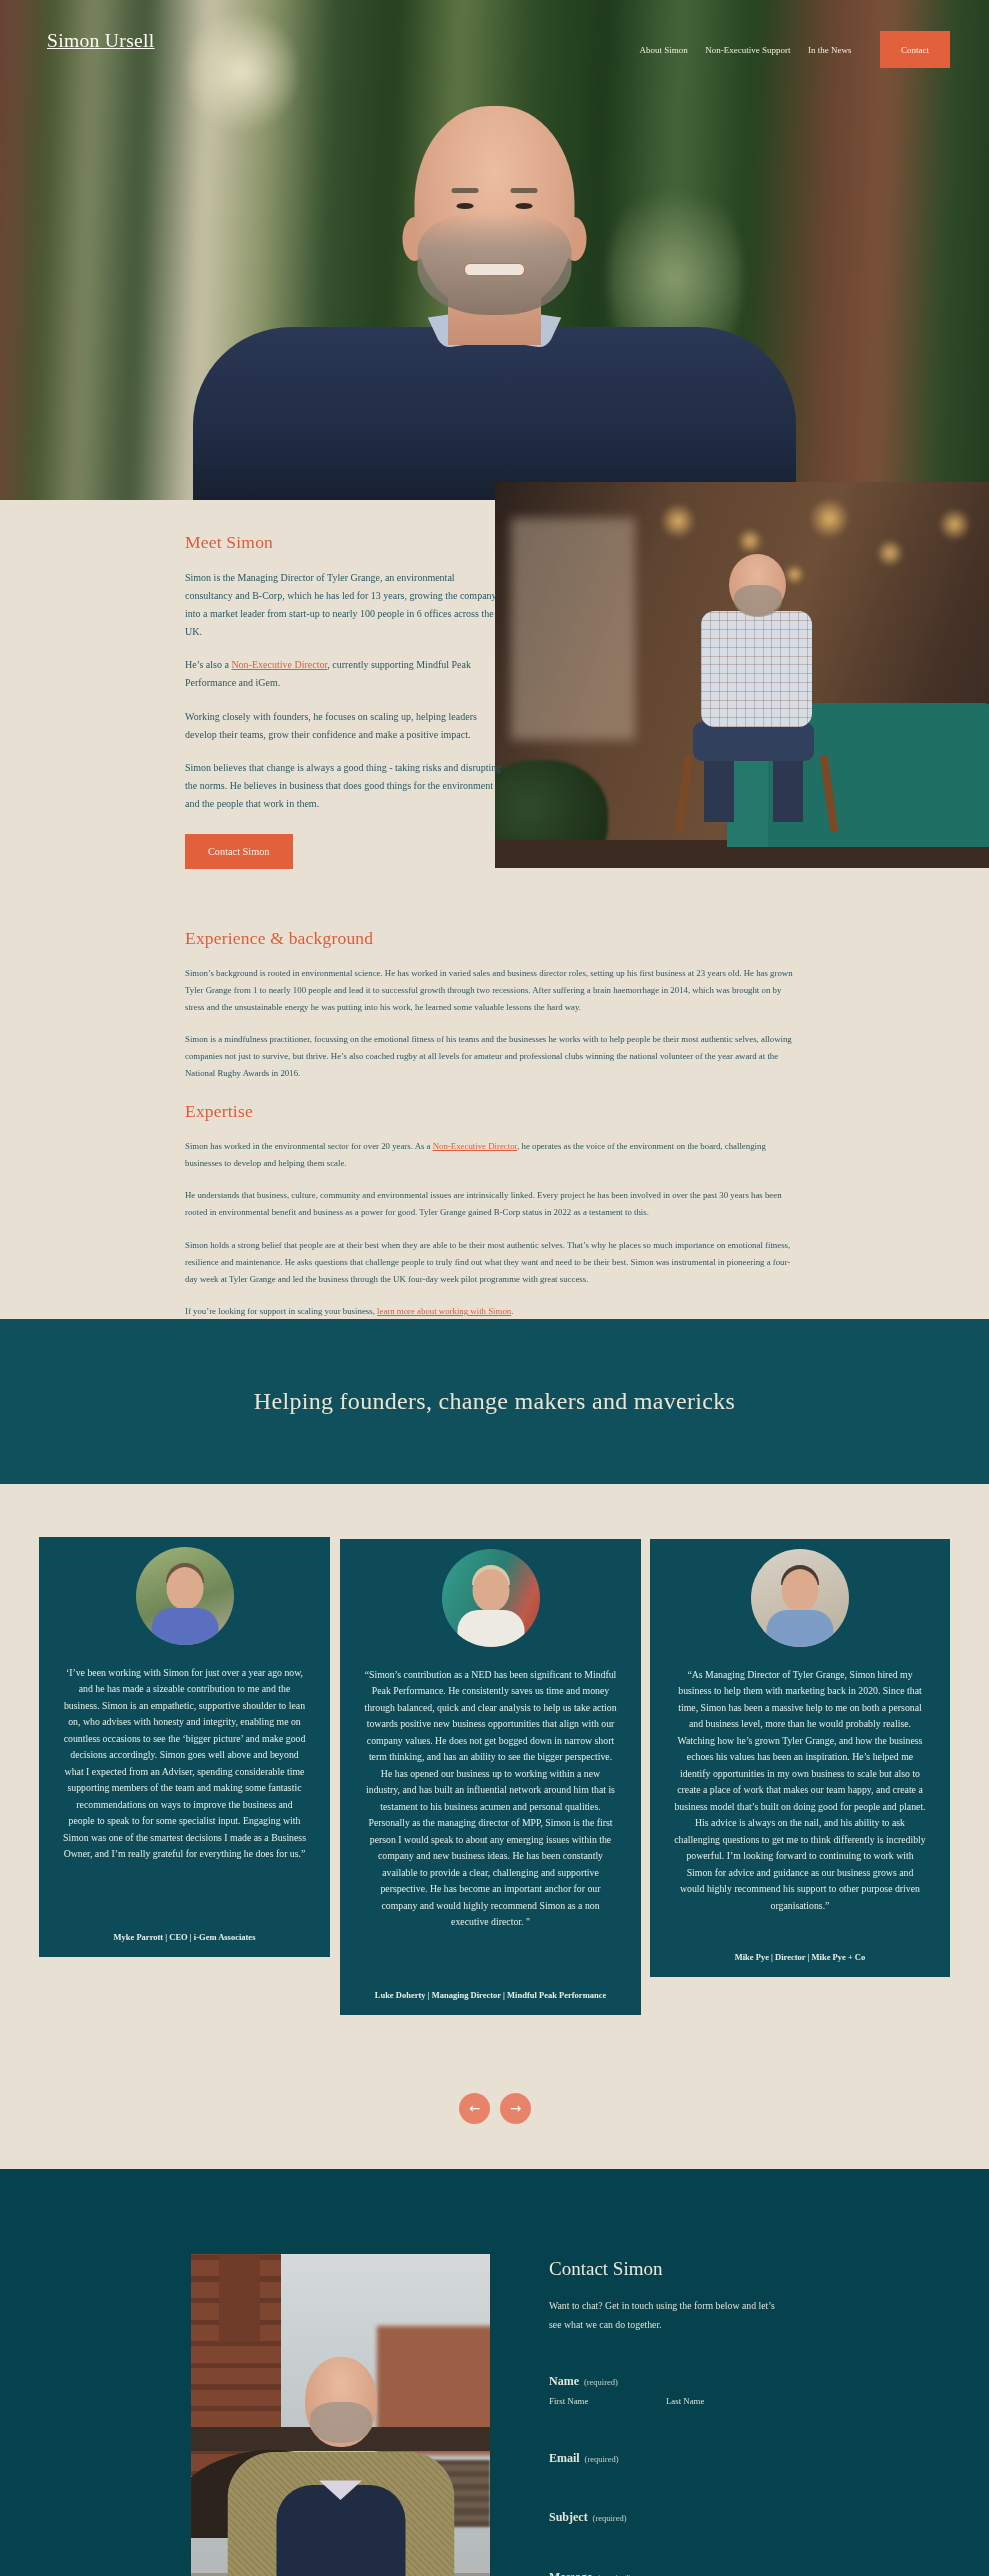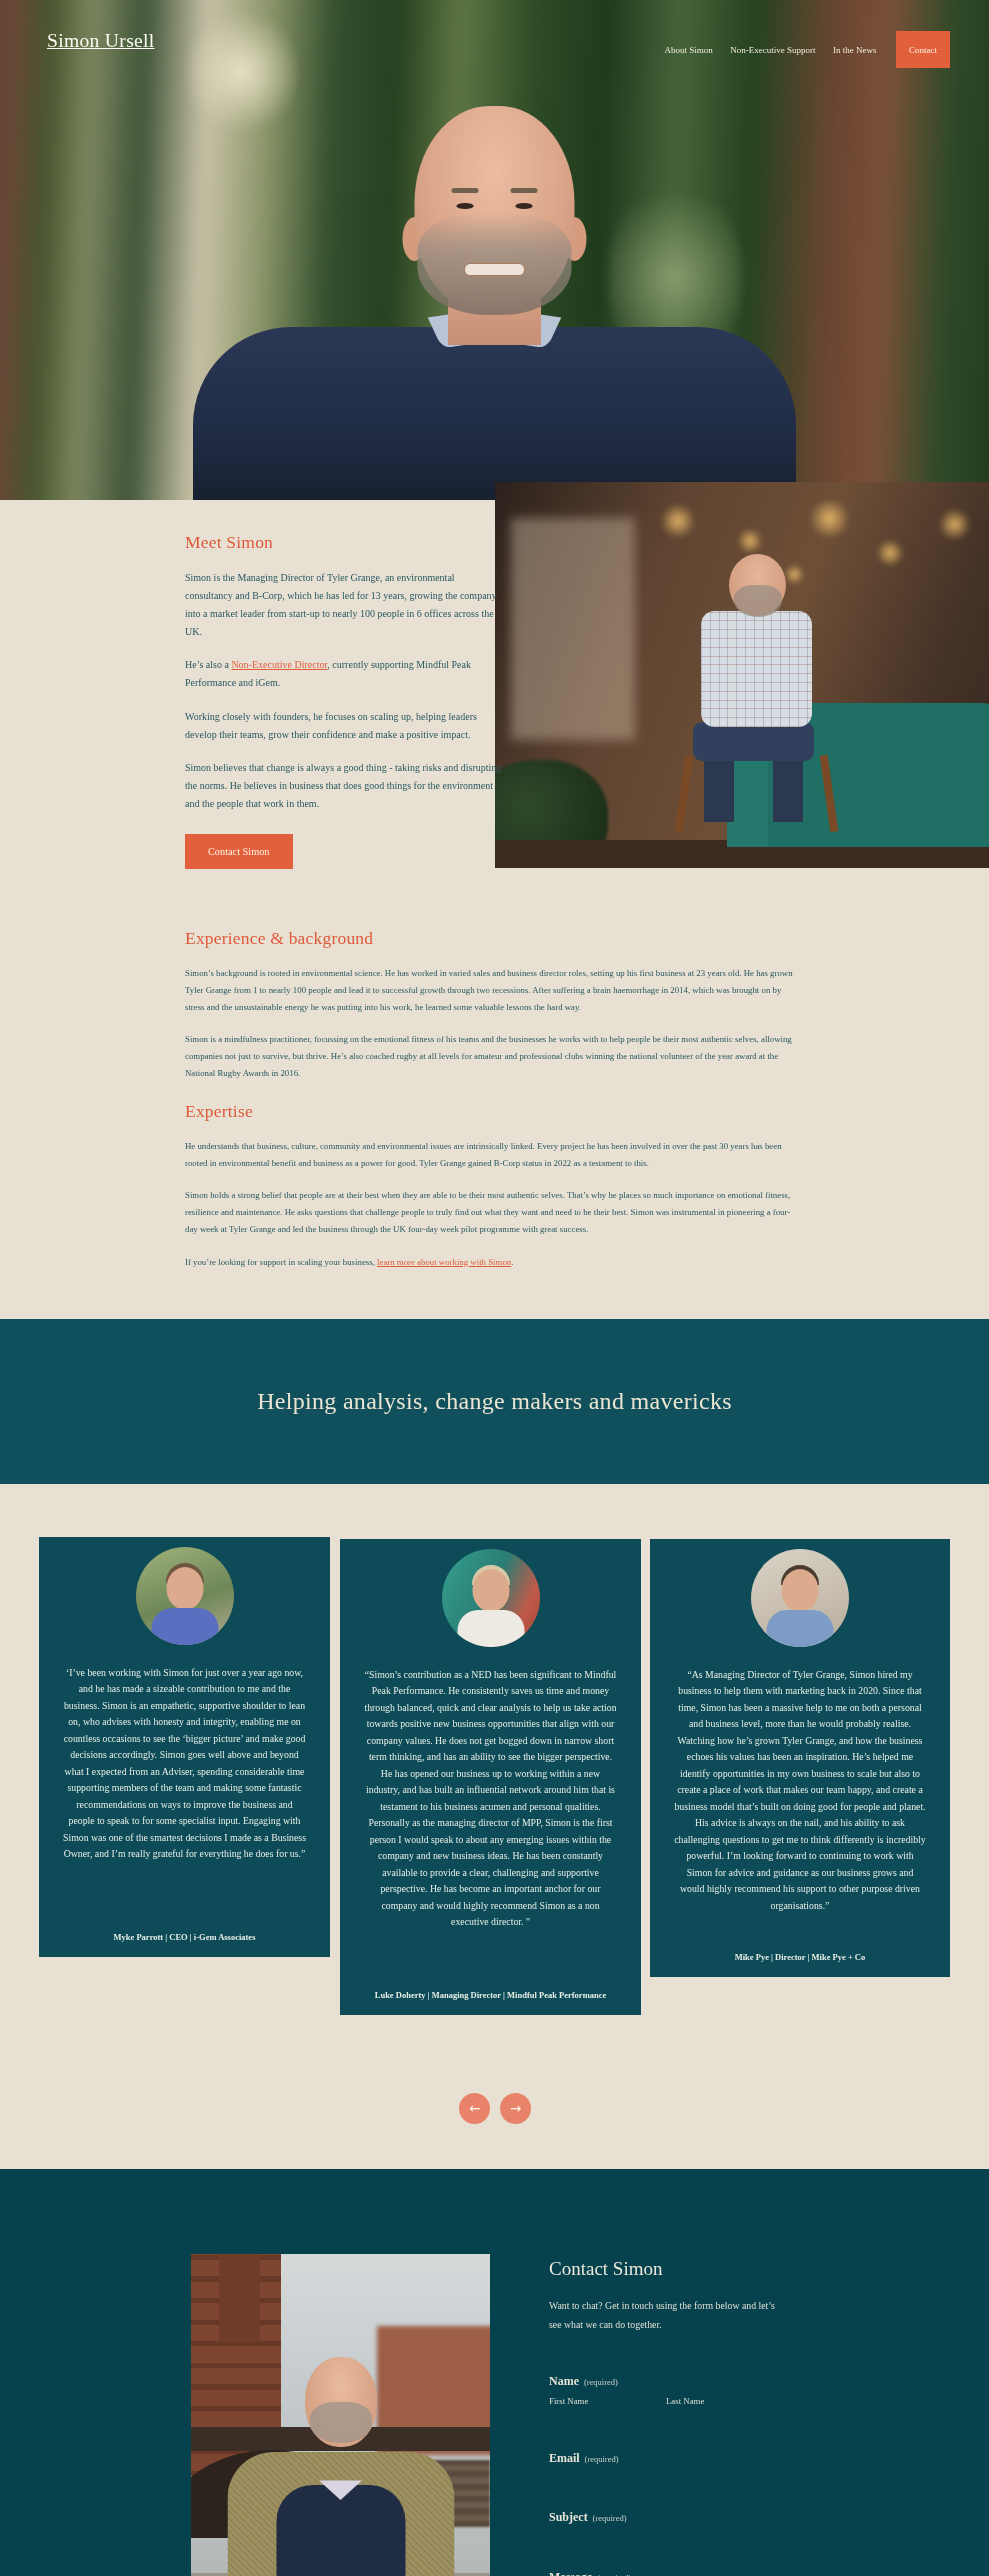--- a/index.html
+++ b/index.html
@@ -37,22 +37,22 @@
   .hm-brow { position:absolute; top:40%; width:27px; height:4.6px; border-radius:2.6px; background:#70604e; }
   .hm-brow.l { left:23%; } .hm-brow.r { right:23%; }
   .hm-smile { position:absolute; left:50%; transform:translateX(-50%); top:76%; width:61px; height:13.4px;
     border-radius:6.2px/7.2px; background:#efe4da; border:1.5px solid #a87a60; }
 
   .topbar { position:absolute; top:0; left:0; width:100%; padding:30px 39px 0 47px; display:flex;
     align-items:flex-start; justify-content:space-between; z-index:5; }
   .logo { font-size:19.6px; color:#fdfbf4; letter-spacing:0.3px; cursor:pointer;text-decoration:underline; }
   .topnav { display:flex; align-items:center; gap:17.5px; margin-top:1px; }
   .topnav a { color:#f4edde; font-size:9px; text-decoration:none; cursor:pointer; }
-  .btn-contact { display:flex; align-items:center; justify-content:center; width:54px; height:37px;
-    background:#e2613c; color:#fbf3e4 !important; font-size:8px; margin-left:2px; }
+  .btn-contact { display:flex; align-items:center; justify-content:center; width:70px; height:37px;
+    background:#e2613c; color:#fbf3e4 !important; font-size:8px; margin-left:11px; }
 
   
   .cream1 { top:500px; left:0; width:882px; height:819px; background:#e8e1d3; }
   .meet-col { position:absolute; left:185px; top:32px; width:317px; }
   h2.orange { color:#e05a3a; font-size:17.5px; font-weight:400; letter-spacing:0.2px; }
   .meet-col p { margin-top:15.5px; font-size:10px; line-height:18px; color:#2a5862; }
   a.tlink { color:#e05a3a; text-decoration:underline; cursor:pointer; }
   .btn-solid { display:inline-block; margin-top:20.6px; padding:12px 23px; background:#e2613c;
     color:#fbf3e4; font-size:10.3px; cursor:pointer; }
 
@@ -211,28 +211,29 @@
       <p>Working closely with founders, he focuses on scaling up, helping leaders develop their teams, grow their confidence and make a positive impact.</p>
       <p>Simon believes that change is always a good thing - taking risks and disrupting the norms. He believes in business that does good things for the environment and the people that work in them.</p>
       <span class="btn-solid">Contact Simon</span>
     </div>
 
     <div class="exp-block">
       <h2 class="orange">Experience &amp; background</h2>
       <p>Simon’s background is rooted in environmental science. He has worked in varied sales and business director roles, setting up his first business at 23 years old. He has grown Tyler Grange from 1 to nearly 100 people and lead it to successful growth through two recessions. After suffering a brain haemorrhage in 2014, which was brought on by stress and the unsustainable energy he was putting into his work, he learned some valuable lessons the hard way.</p>
       <p>Simon is a mindfulness practitioner, focussing on the emotional fitness of his teams and the businesses he works with to help people be their most authentic selves, allowing companies not just to survive, but thrive. He’s also coached rugby at all levels for amateur and professional clubs winning the national volunteer of the year award at the National Rugby Awards in 2016.</p>
       <h2 class="orange second">Expertise</h2>
+      <p><span>Simon has worked in the environmental sector for over 20 years. As a </span><a class="tlink">Non-Executive Director</a><span>, he operates as the voice of the environment on the board, challenging businesses to develop and helping them scale.</span></p>
       <p>He understands that business, culture, community and environmental issues are intrinsically linked. Every project he has been involved in over the past 30 years has been rooted in environmental benefit and business as a power for good. Tyler Grange gained B-Corp status in 2022 as a testament to this.</p>
       <p>Simon holds a strong belief that people are at their best when they are able to be their most authentic selves. That’s why he places so much importance on emotional fitness, resilience and maintenance. He asks questions that challenge people to truly find out what they want and need to be their best. Simon was instrumental in pioneering a four-day week at Tyler Grange and led the business through the UK four-day week pilot programme with great success.</p>
       <p><span>If you’re looking for support in scaling your business, </span><a class="tlink">learn more about working with Simon</a><span>.</span></p>
     </div>
   </section>
 
   <section class="banner">
-    <h2>Helping analysis, change makers and mavericks</h2>
+    <h2>Helping founders, change makers and mavericks</h2>
   </section>
 
   <section class="tsection">
     <article class="card c1">
       <div class="avatar av1">
         <div class="av-bg"></div>
         <div class="av-hair"></div>
         <div class="av-head"></div>
         <div class="av-torso"></div>
       </div>

